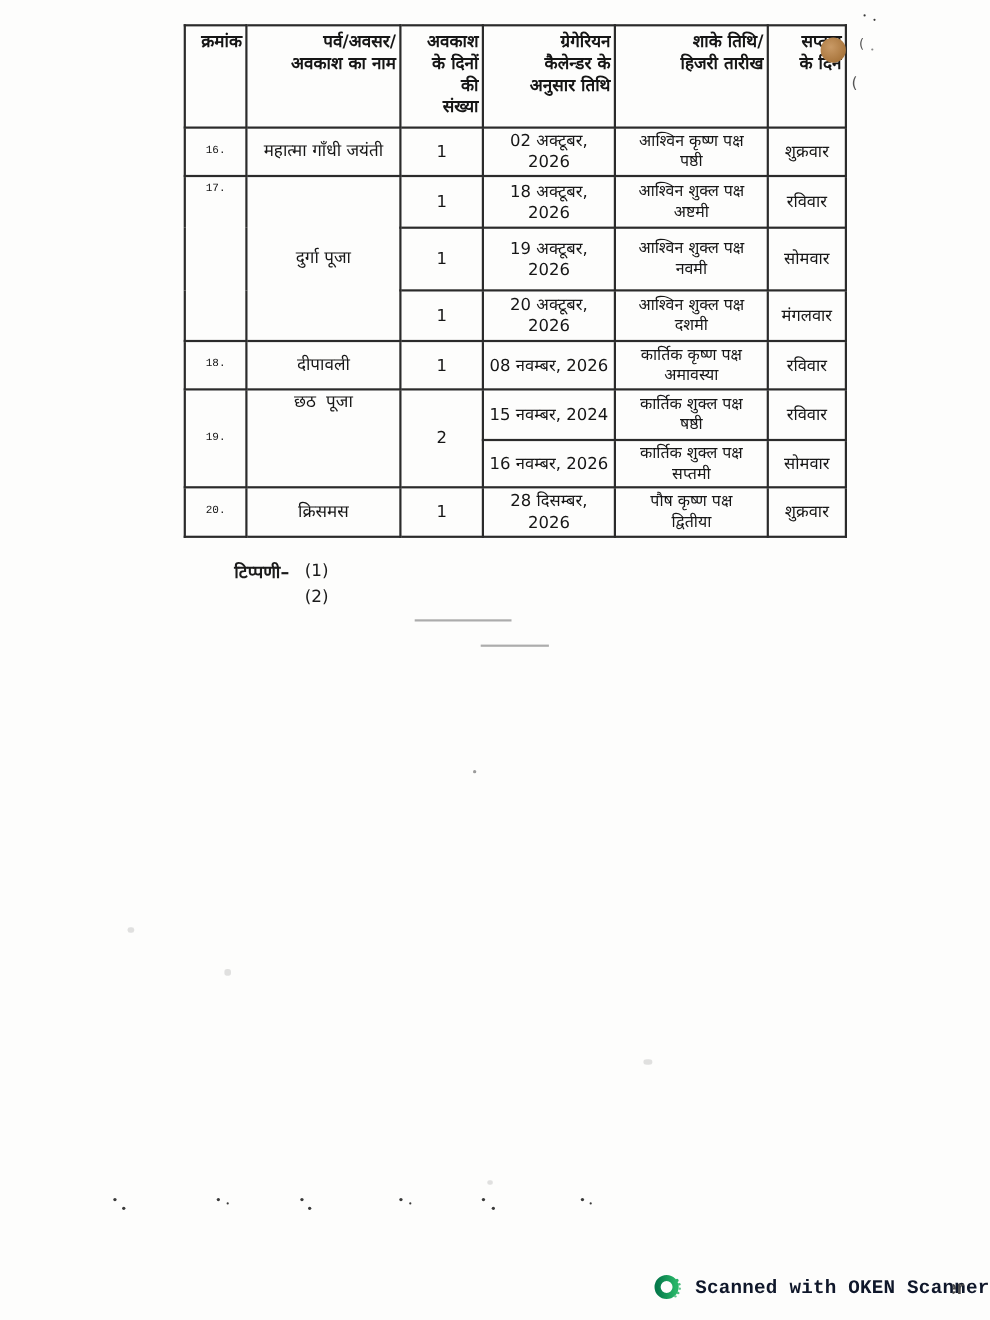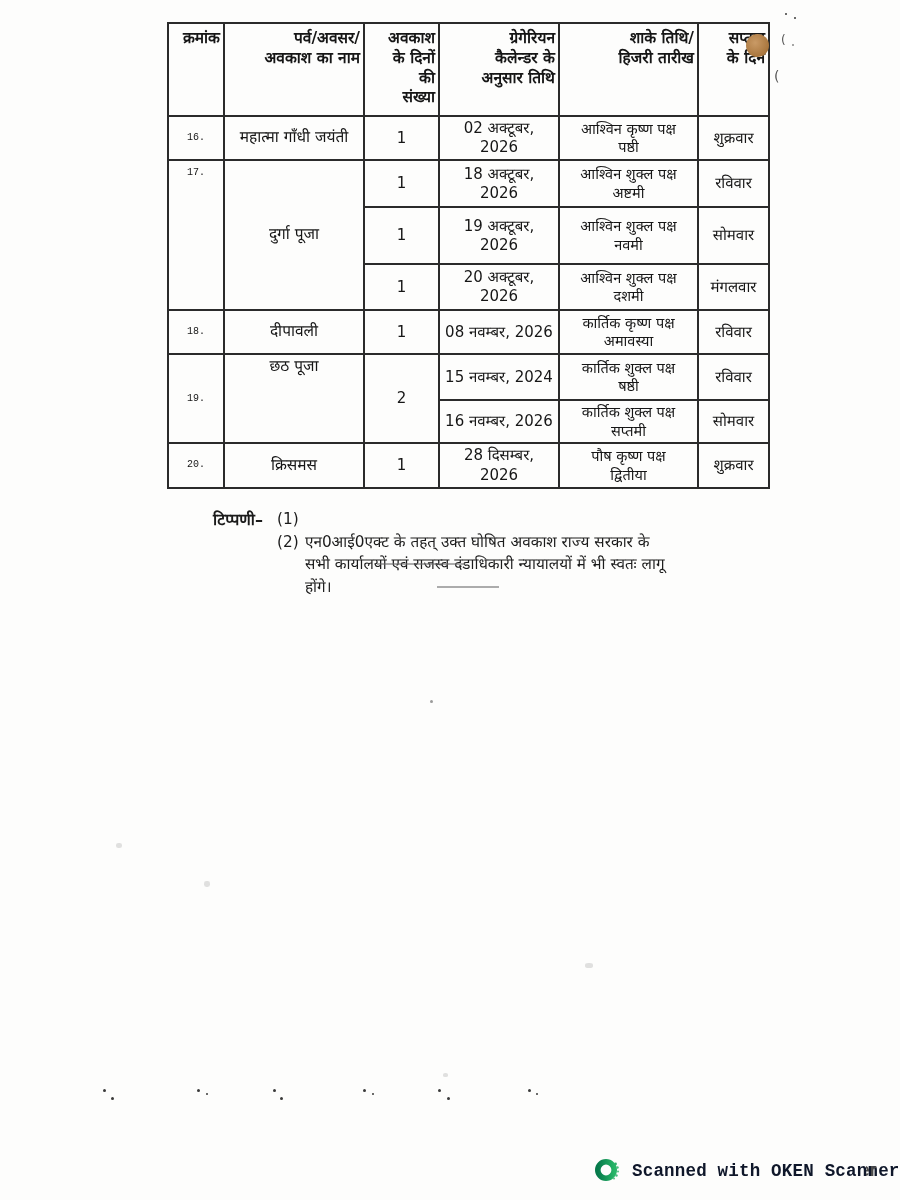--- a/index.html
+++ b/index.html
@@ -129,21 +129,21 @@
       <td class="name">दीपावली</td>
       <td class="days">1</td>
       <td class="date pre">08 नवम्बर, 2026</td>
       <td class="tithi pre">कार्तिक कृष्ण पक्ष
 अमावस्या</td>
       <td class="day">रविवार</td>
     </tr>
 
     <tr style="height:46px">
       <td class="serial" rowspan="2">19.</td>
-      <td class="name" rowspan="2" style="vertical-align:top; ">छठ पूजा</td>
+      <td class="name" rowspan="2" style="vertical-align:top; font-family:Liberation Mono, monospace;">छठ पूजा</td>
       <td class="days" rowspan="2">2</td>
       <td class="date pre">15 नवम्बर, 2024</td>
       <td class="tithi pre">कार्तिक शुक्ल पक्ष
 षष्ठी</td>
       <td class="day">रविवार</td>
     </tr>
     <tr style="height:42px">
       <td class="date pre">16 नवम्बर, 2026</td>
       <td class="tithi pre">कार्तिक शुक्ल पक्ष
 सप्तमी</td>
@@ -166,23 +166,20 @@
   <div class="hole-punch"></div>
 
   <div class="notes">
     <div class="notes-label">टिप्पणी–</div>
     <div class="note-items">
       <div class="note-item">
         <span class="note-num">(1)</span>
       </div>
       <div class="note-item">
         <span class="note-num">(2)</span>
-        <span class="note-text">एन0आई0एक्ट के तहत् उक्त घोषित अवकाश राज्य सरकार के
-सभी कार्यालयों एवं राजस्व दंडाधिकारी न्यायालयों में भी स्वतः लागू
-होंगे।</span>
       </div>
     </div>
   </div>
 
   <div class="overline-mark" style="left:377px; top:563px; width:88px;"></div>
   <div class="overline-mark" style="left:437px; top:586px; width:62px;"></div>
 
   <div class="footer">
     <svg width="27" height="27" viewBox="0 0 27 27">
       <defs>

